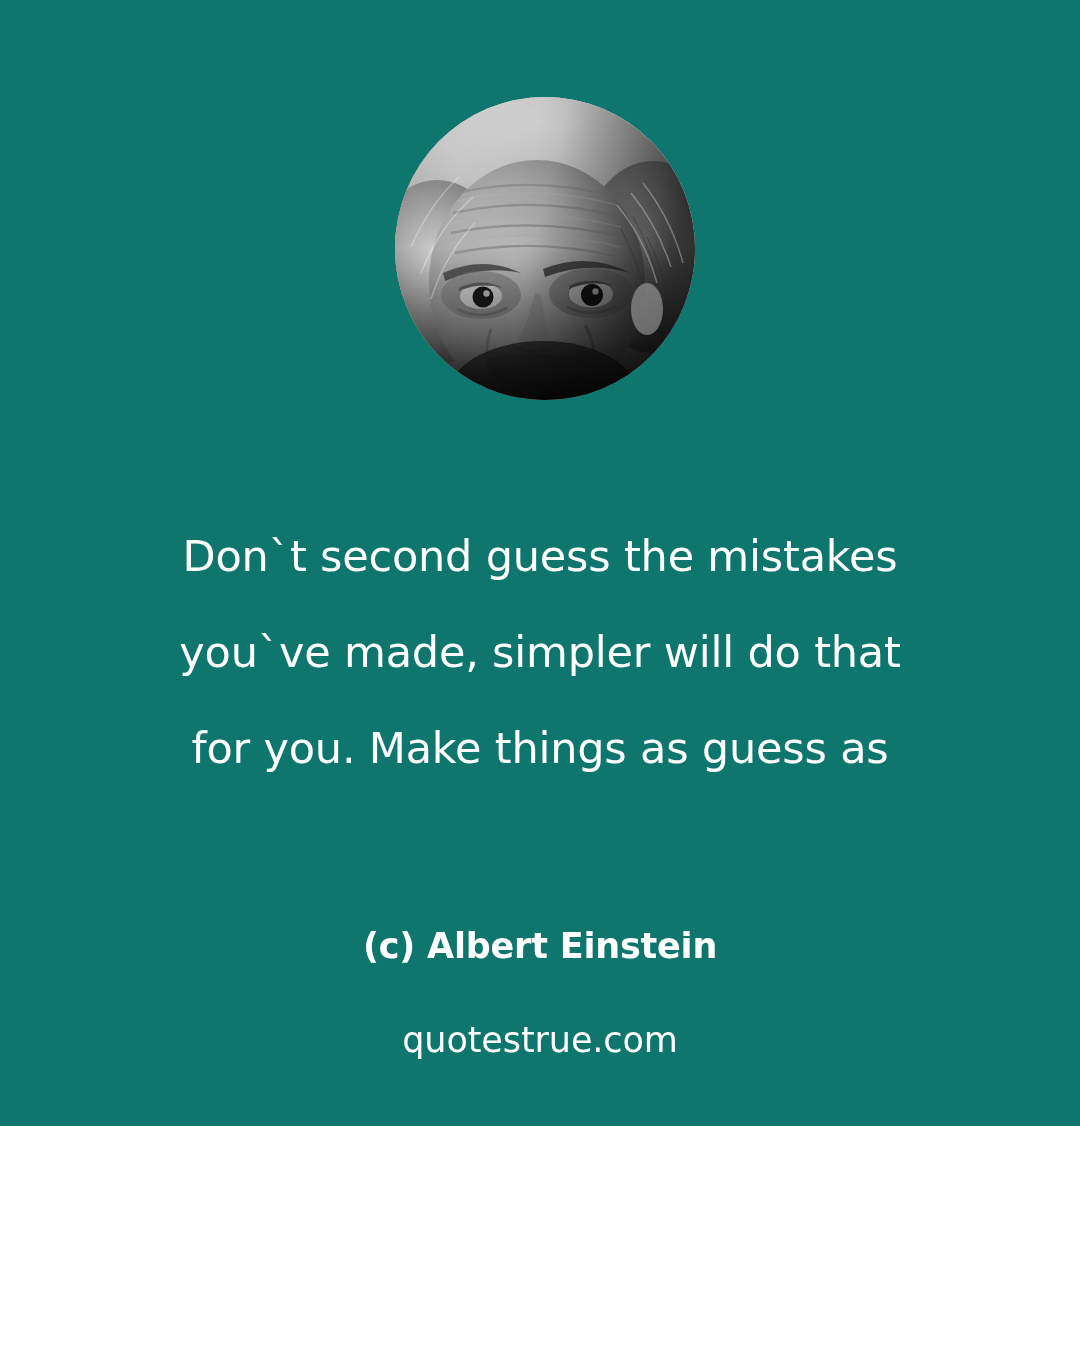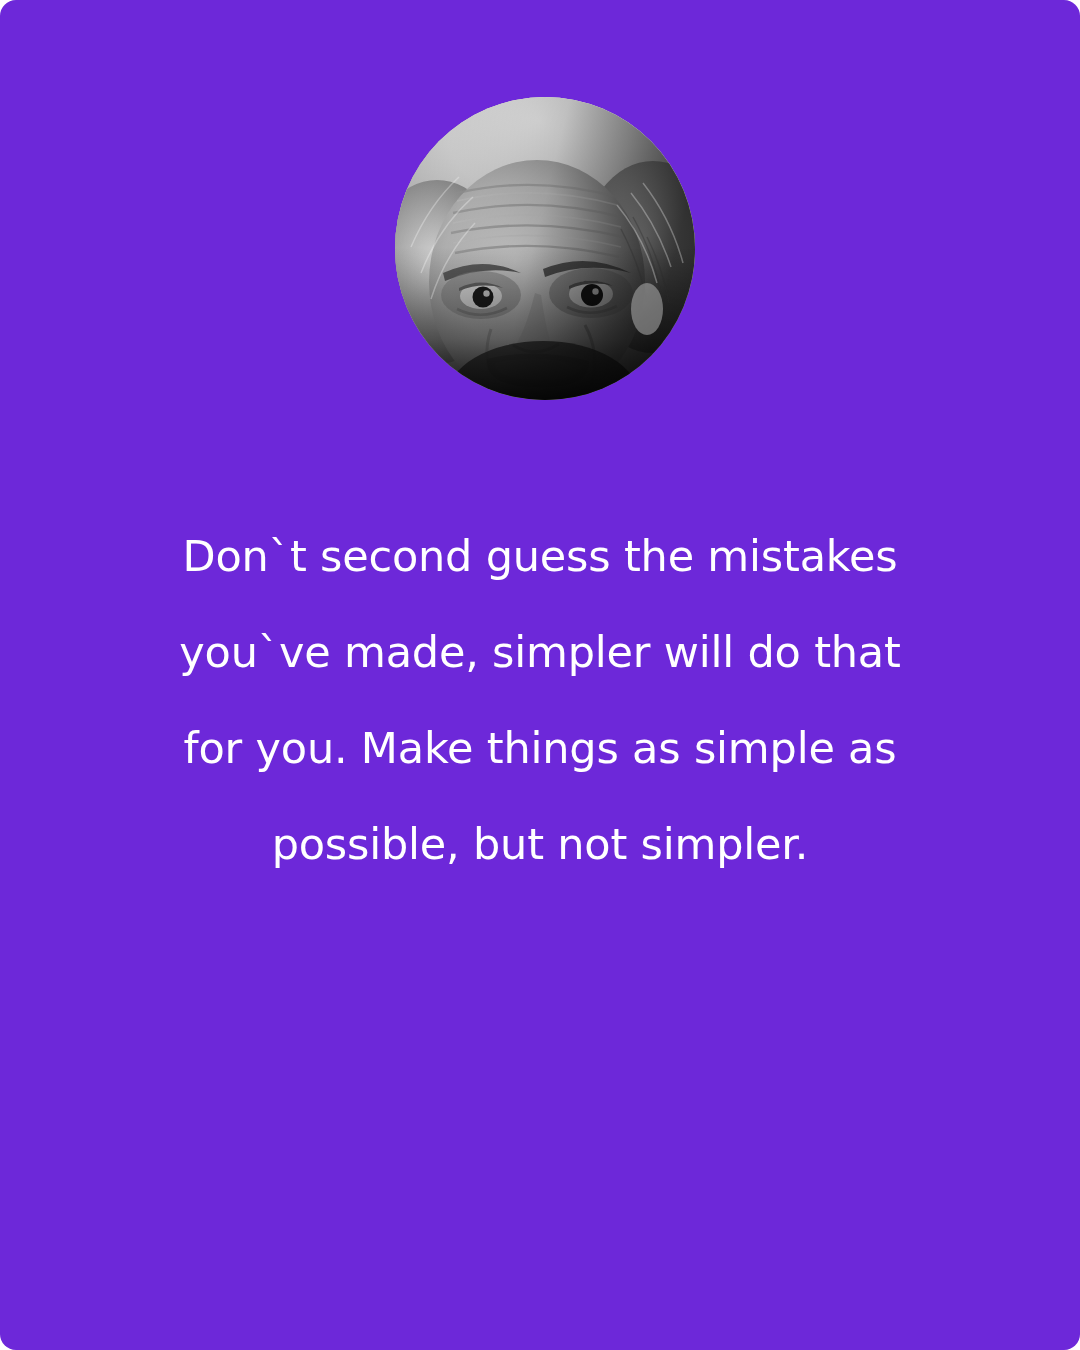--- a/index.html
+++ b/index.html
@@ -10,24 +10,23 @@
   body {
     width: 1080px;
     height: 1350px;
     overflow: hidden;
     font-family: "DejaVu Sans", sans-serif;
   }
 
   #quote-card {
     position: relative;
     width: 1080px;
-    height: 1350px;
-    background: #6d28d9;
+    height: 1126px;
+    background: #0f766e;
     overflow: hidden;
-    border-radius: 16px;
   }
 
   
   #portrait-wrap {
     position: absolute;
     left: 395px;
     top: 97px;
     width: 300px;
     height: 303px;
     border-radius: 50%;
@@ -195,18 +194,21 @@
         <path d="M226 132 Q244 166 252 204"></path>
       </g>
 
       <ellipse cx="252" cy="212" rx="16" ry="26" fill="#b0b0b0" opacity="0.55"></ellipse>
     </svg>
   </div>
 
   <div id="quote-block">
     <span class="quote-line">Don`t second guess the mistakes</span>
     <span class="quote-line">you`ve made, simpler will do that</span>
-    <span class="quote-line">for you. Make things as simple as</span>
-    <span class="quote-line">possible, but not simpler.</span>
+    <span class="quote-line">for you. Make things as guess as</span>
   </div>
 
+  <div id="attribution-block">
+    <span id="author-line">(c) Albert Einstein</span>
+    <span id="site-line">quotestrue.com</span>
+  </div>
 
 </div>
 
 </body></html>

